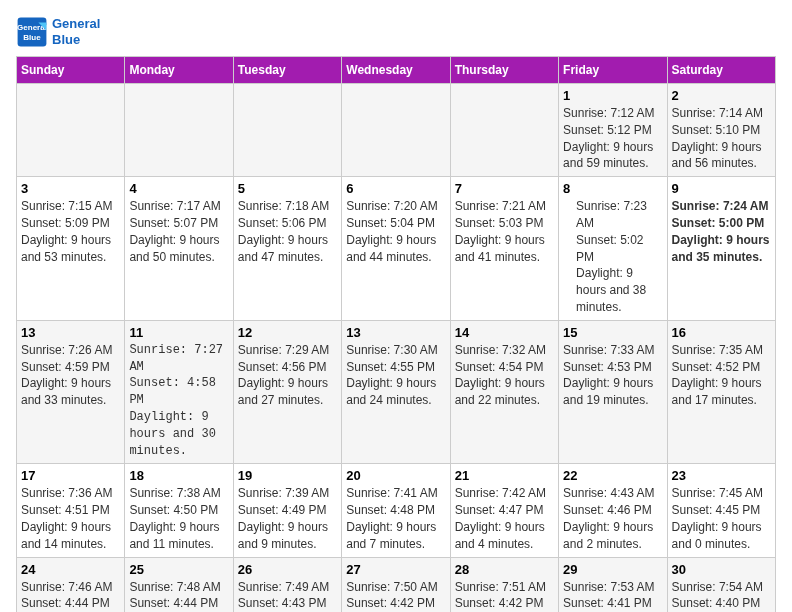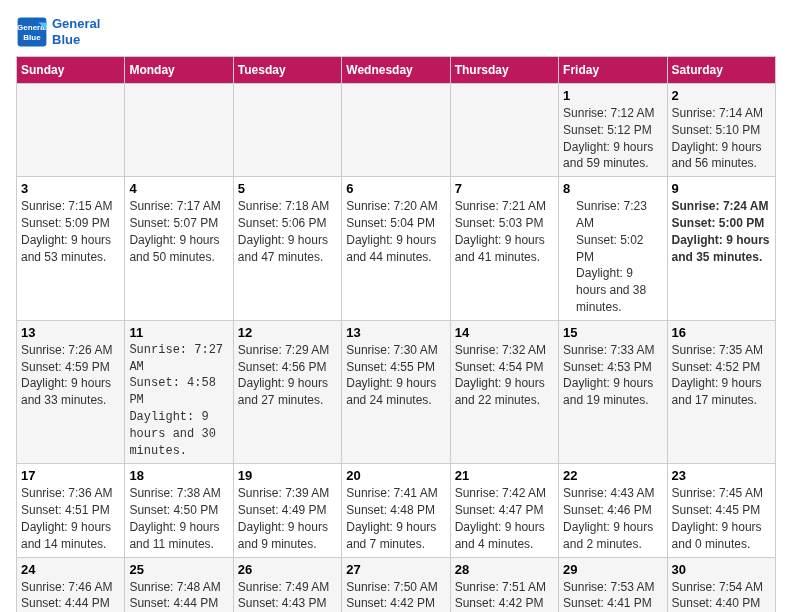--- a/index.html
+++ b/index.html
@@ -42,21 +42,21 @@
     .location-subtitle {
       font-size: 16px;
       color: #555;
     }
     table {
       width: 100%;
       border-collapse: collapse;
       font-size: 11px;
     }
     thead tr th {
-      background-color: #be185d;
+      background-color: #a21caf;
       color: #fff;
       padding: 6px 4px;
       text-align: left;
       font-size: 12px;
       font-weight: bold;
       border: 1px solid #ccc;
     }
     tbody tr td {
       vertical-align: top;
       border: 1px solid #ccc;

